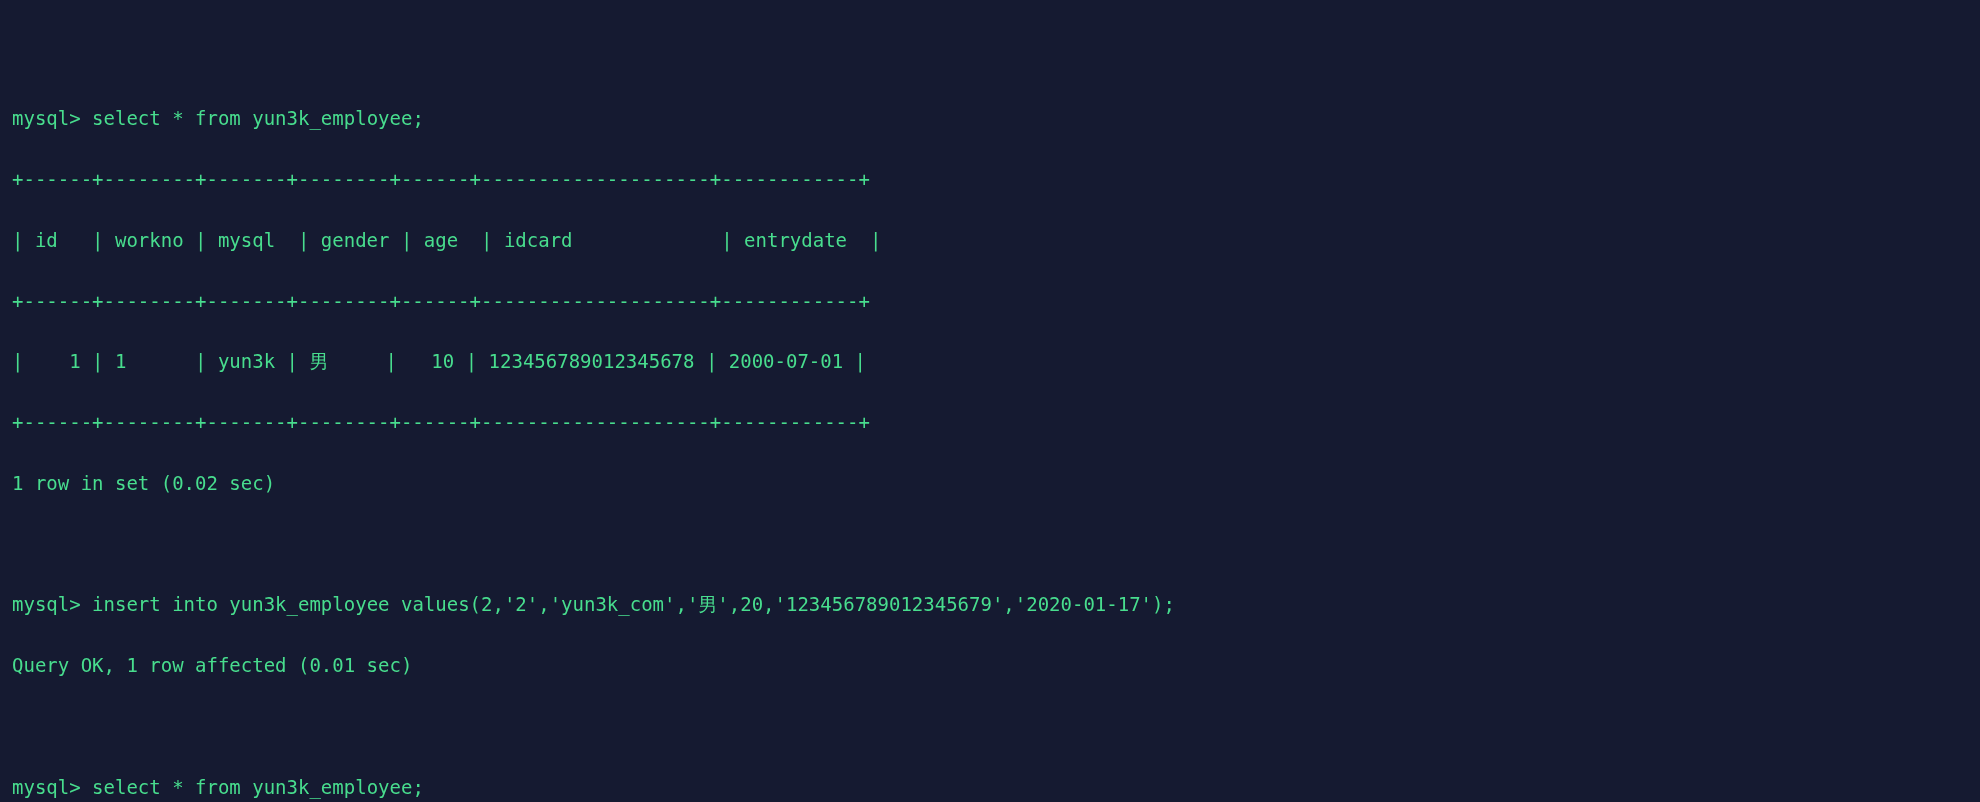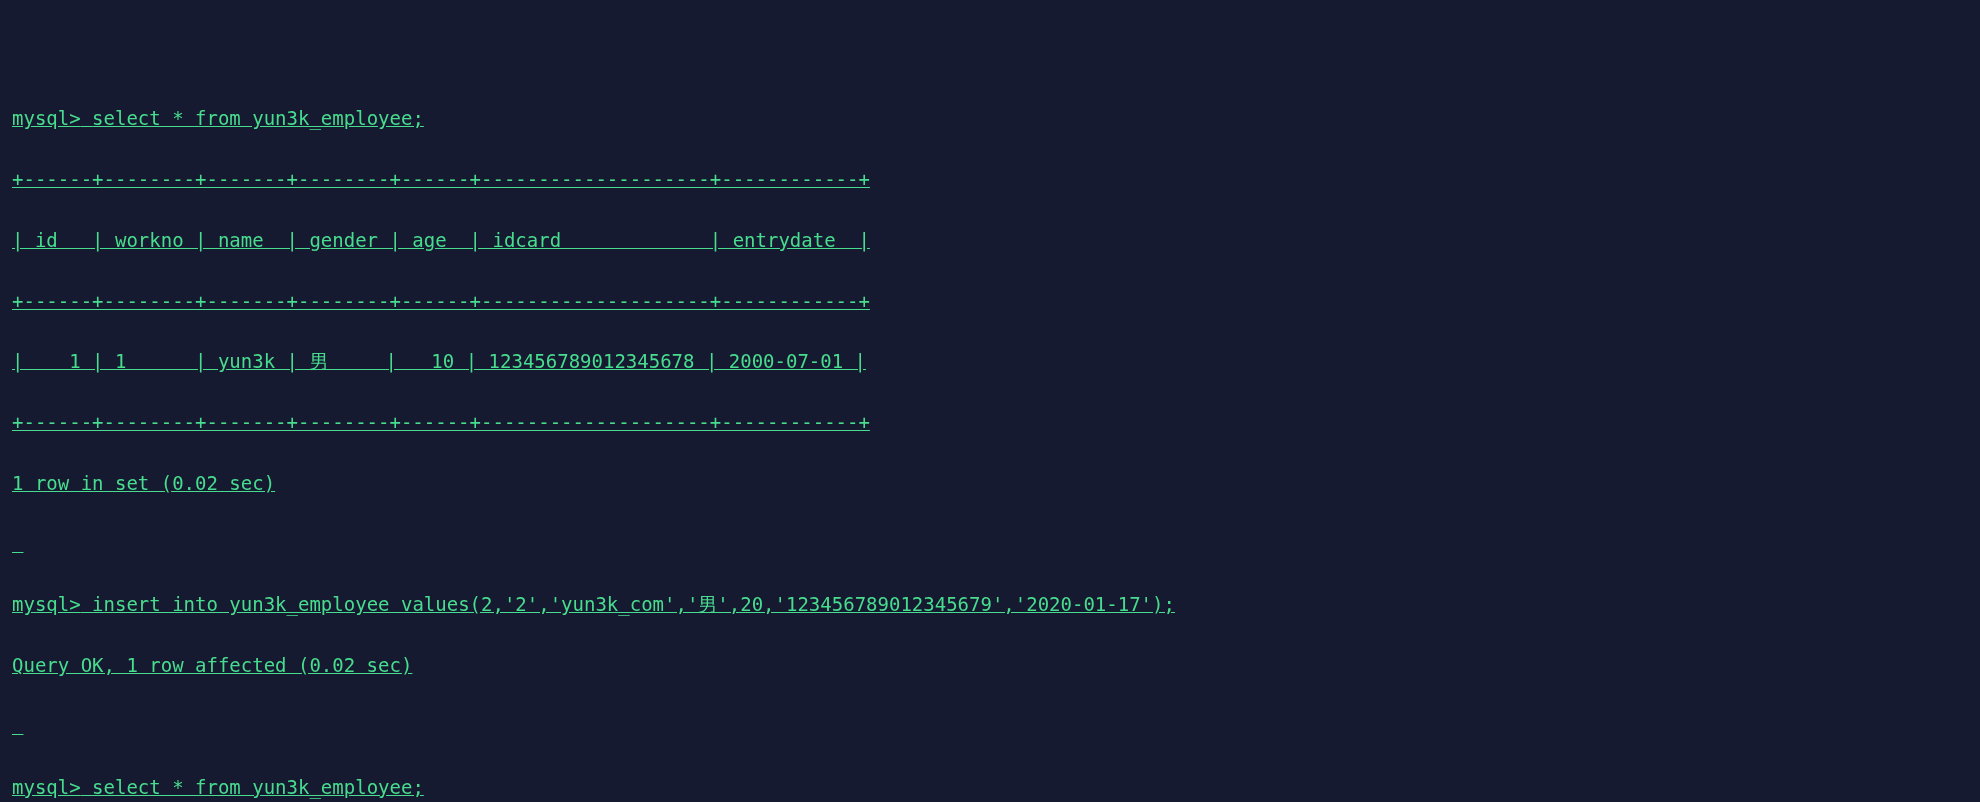--- a/index.html
+++ b/index.html
@@ -7,36 +7,36 @@
     padding: 12px;
     background: #151a31;
     color: #48dd8e;
     font-family: "Menlo", "Consolas", "DejaVu Sans Mono", monospace;
     font-size: 19px;
     line-height: 1.6;
     white-space: pre;
     width: 1980px;
     box-sizing: border-box;
   }
-  .line { white-space: pre; text-decoration: underline; }
+  .line { white-space: pre; }
 </style>
 </head>
 <body>
 
 
 <div class="line"><span>mysql&gt;</span> <span>select * from yun3k_employee;</span></div>
 <div class="line">+------+--------+-------+--------+------+--------------------+------------+</div>
-<div class="line">| id   | workno | name  | gender | age  | idcard             | entrydate  |</div>
+<div class="line">| id   | workno | mysql  | gender | age  | idcard             | entrydate  |</div>
 <div class="line">+------+--------+-------+--------+------+--------------------+------------+</div>
 <div class="line">|    1 | 1      | yun3k | 男     |   10 | 123456789012345678 | 2000-07-01 |</div>
 <div class="line">+------+--------+-------+--------+------+--------------------+------------+</div>
 <div class="line">1 row in set (0.02 sec)</div>
 <div class="line"> </div>
 <div class="line"><span>mysql&gt;</span> <span>insert into yun3k_employee values(2,'2','yun3k_com','男',20,'123456789012345679','2020-01-17');</span></div>
-<div class="line">Query OK, 1 row affected (0.02 sec)</div>
+<div class="line">Query OK, 1 row affected (0.01 sec)</div>
 <div class="line"> </div>
 <div class="line"><span>mysql&gt;</span> <span>select * from yun3k_employee;</span></div>
 
 
 
 
 
 
 
 

